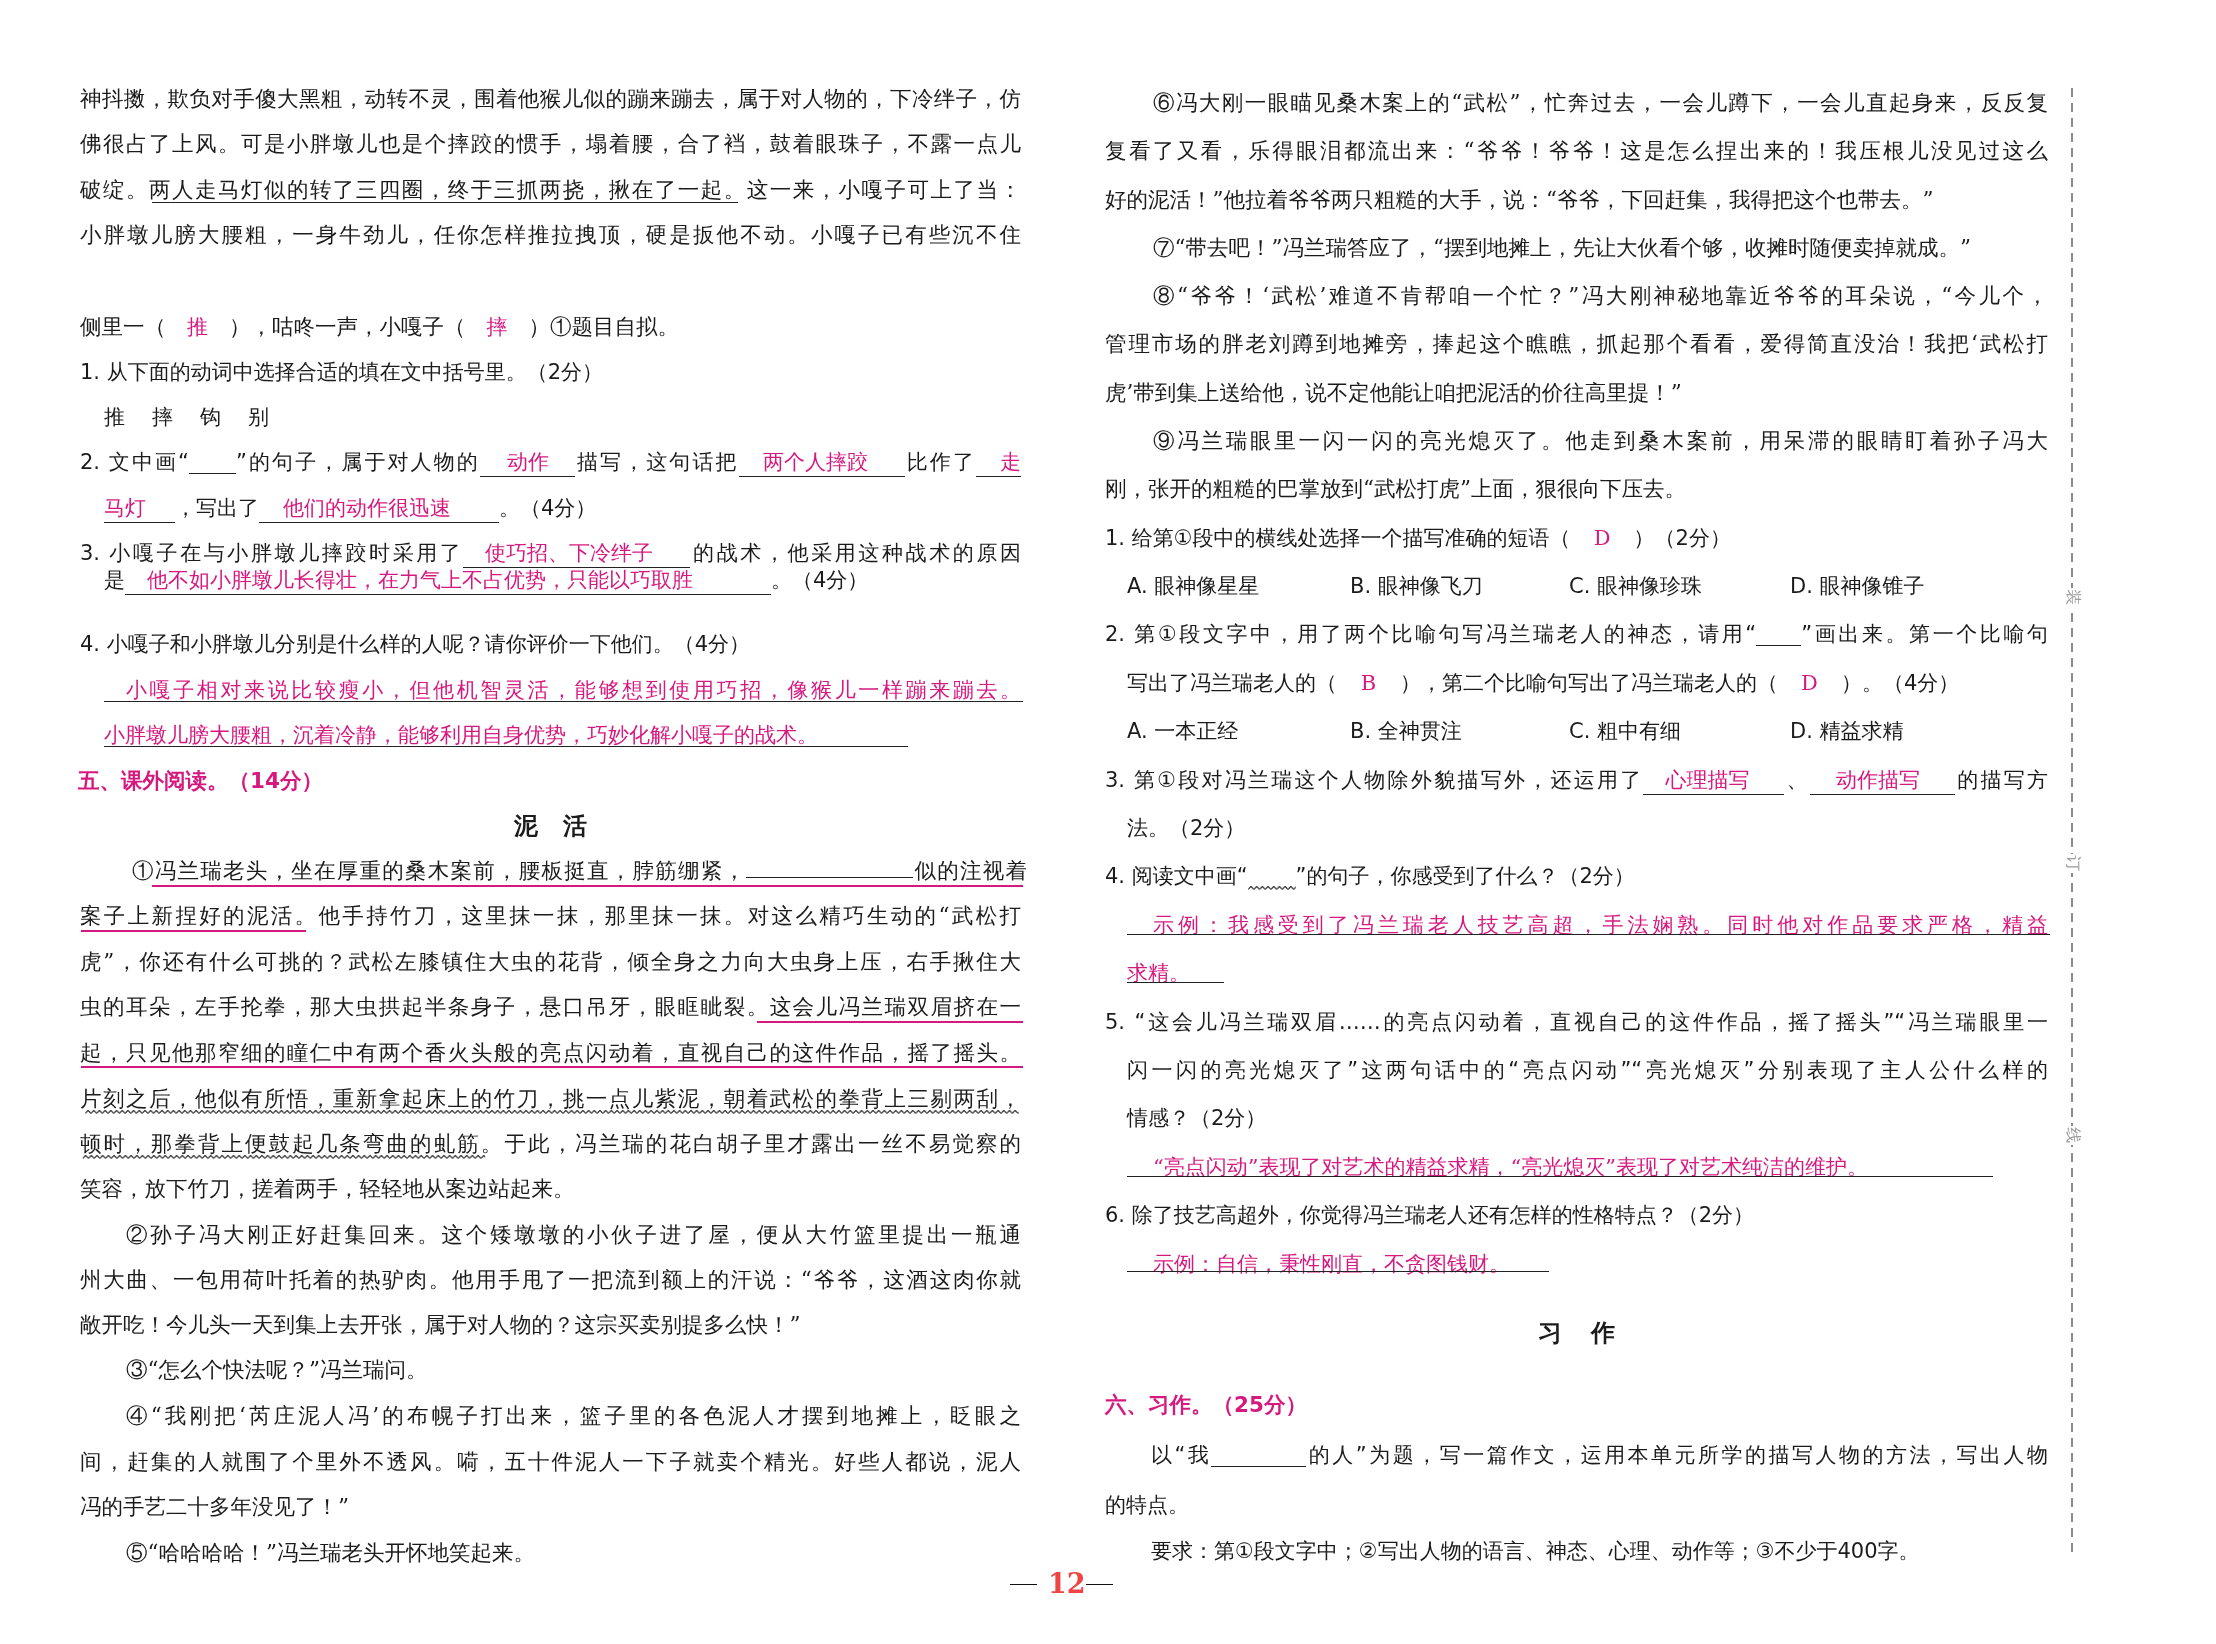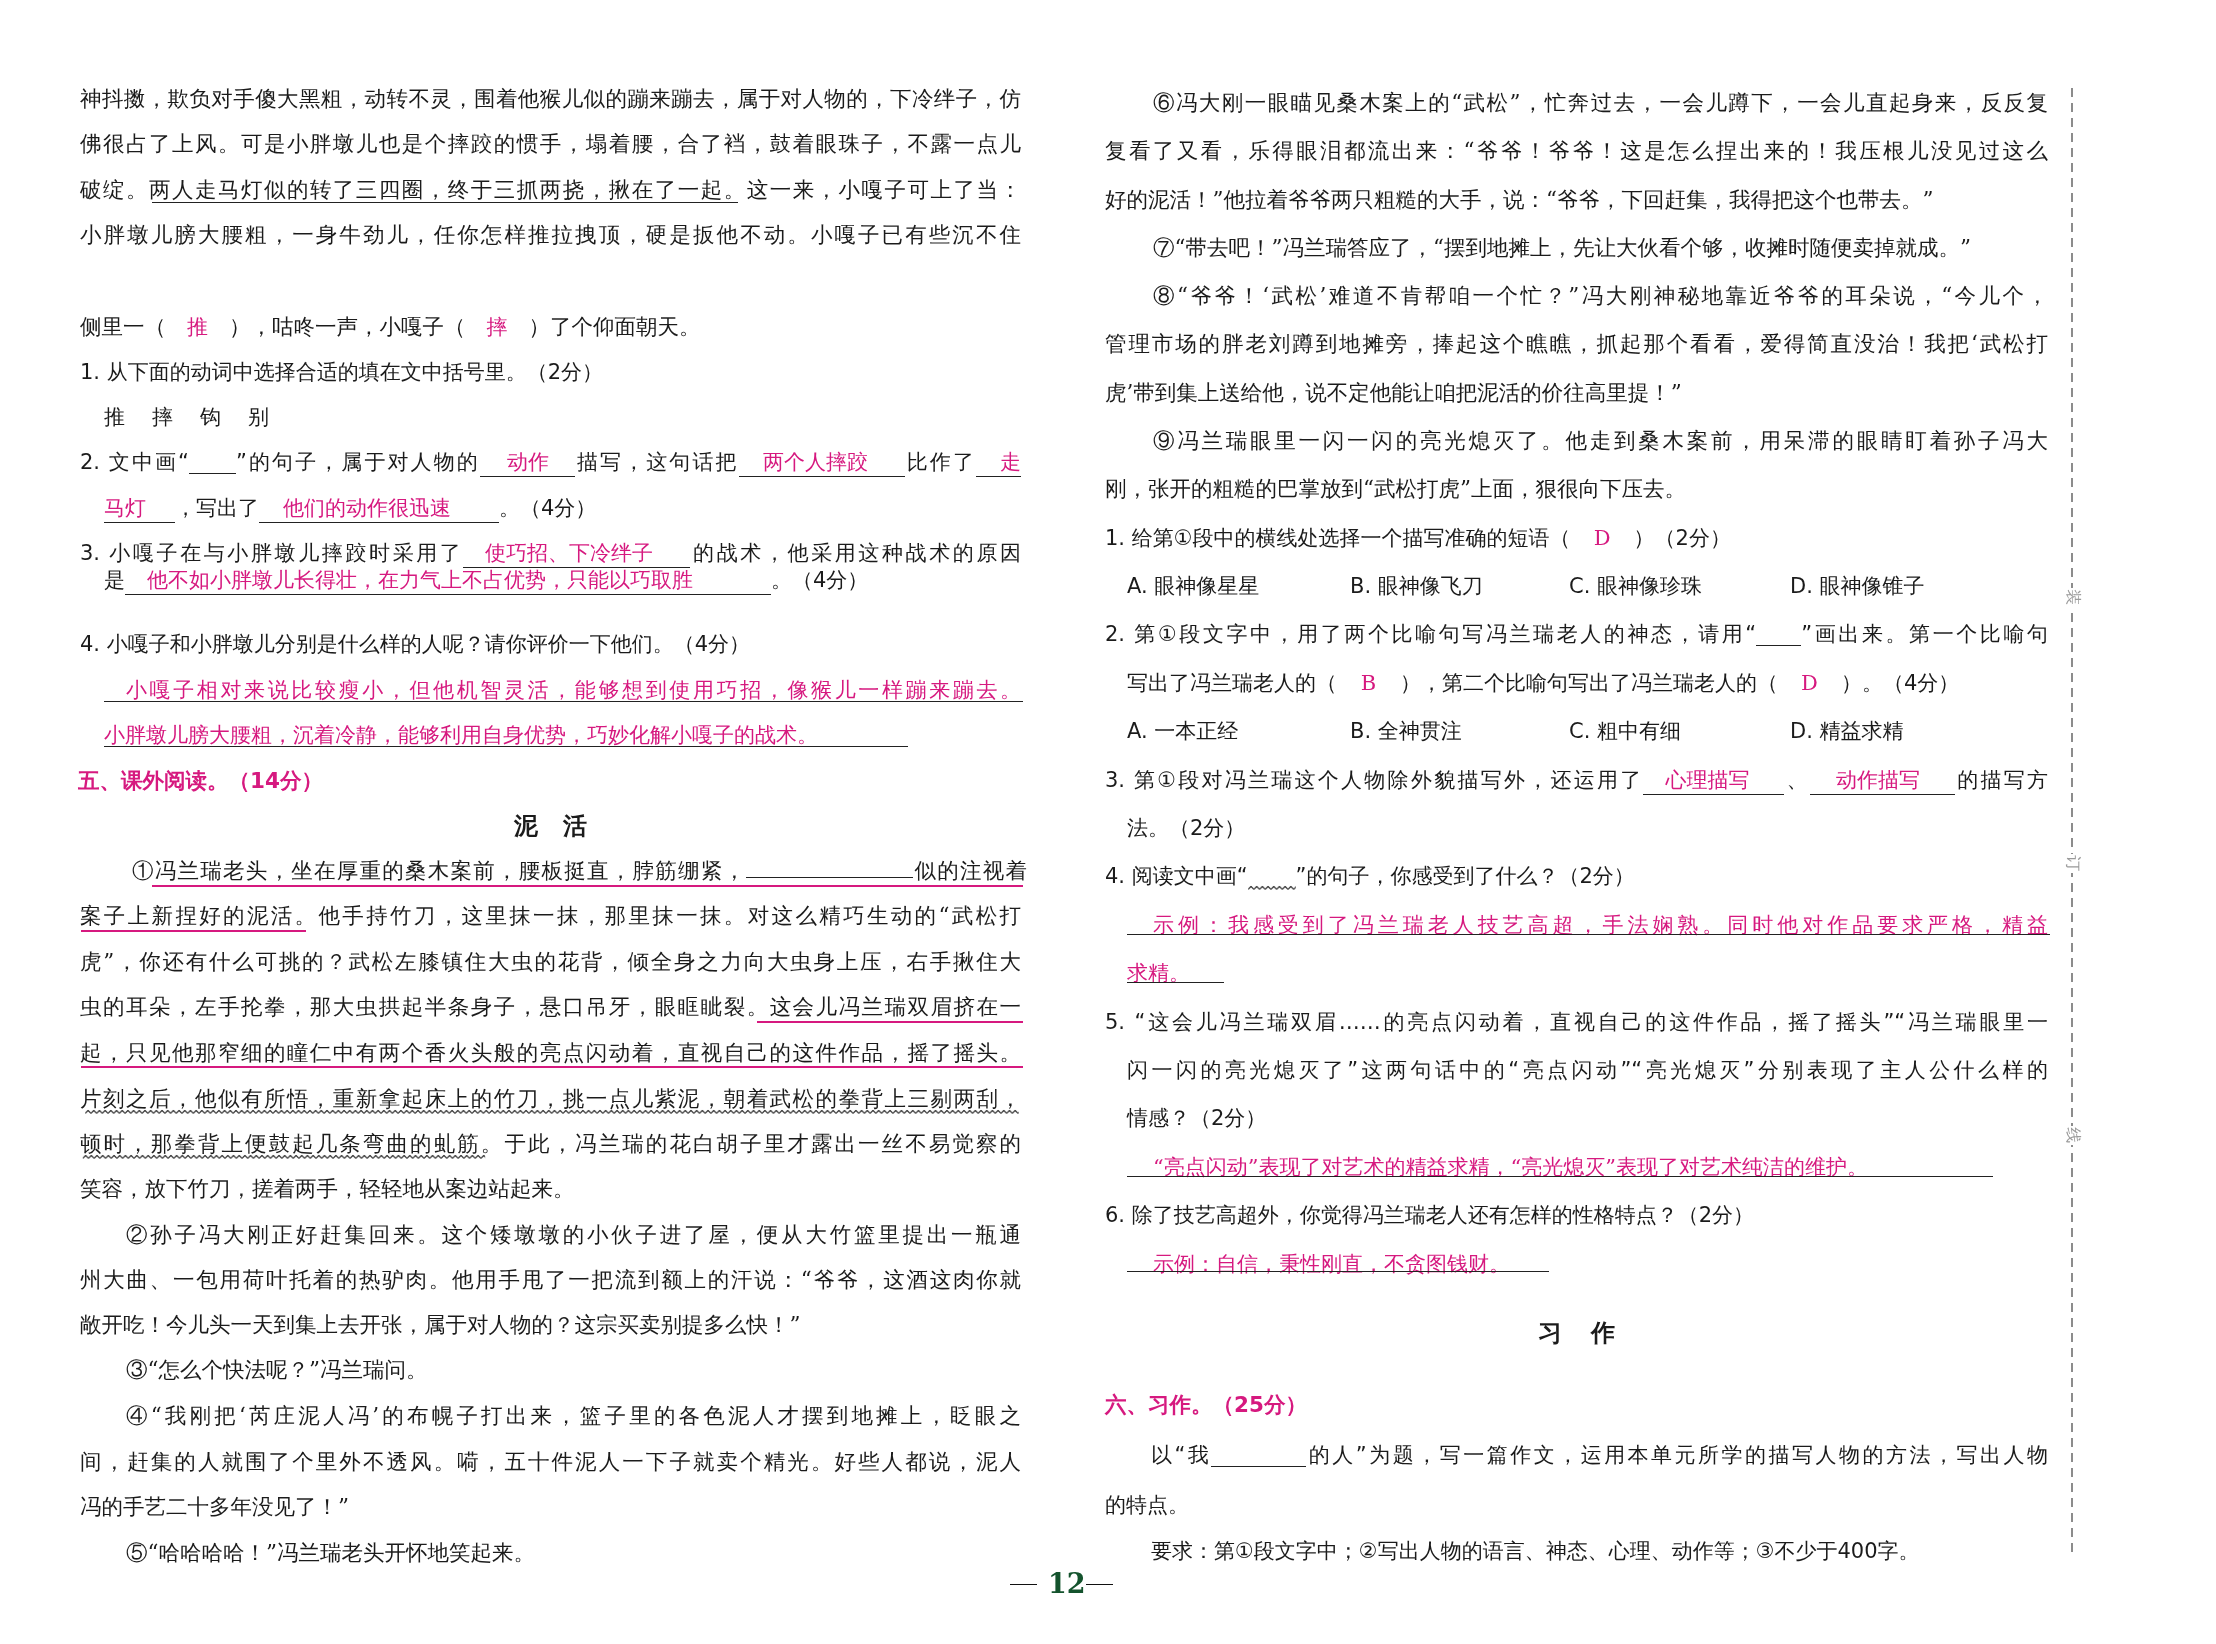--- a/index.html
+++ b/index.html
@@ -35,33 +35,33 @@
   .wb { display:inline-block; width:48px; }
 
   #binding { position:absolute; left:2071px; top:88px; width:2.2px; height:1467px;
              background:repeating-linear-gradient(to bottom, var(--bind) 0 9.3px, transparent 9.3px 15px); }
   .bmark { position:absolute; left:2063px; width:18.7px; height:18.7px; line-height:18.7px; text-align:center;
            font-size:16px; color:#9a9a9a; background:#ffffff; transform:rotate(90deg);
            font-family:"DejaVu Sans", sans-serif; }
 
   .pg-dash { position:absolute; top:1584px; width:26.5px; height:1.4px; background:#111; }
   .pg-num { position:absolute; left:1048px; top:1567px; width:32px; height:34px; line-height:34px;
-            text-align:center; font-family:"DejaVu Serif", serif; font-weight:bold; font-size:27px; color:#14532d; }
+            text-align:center; font-family:"DejaVu Serif", serif; font-weight:bold; font-size:27px; color:#ef4444; }
 </style>
 </head>
 <body>
 
 <div id="page">
 
   <div class="ln full" style="left:80px;top:76px;width:941px">神抖擞，欺负对手傻大黑粗，动转不灵，围着他猴儿似的蹦来蹦去，属于对人物的，下冷绊子，仿</div>
   <div class="ln full" style="left:80px;top:121px;width:941px">佛很占了上风。可是小胖墩儿也是个摔跤的惯手，塌着腰，合了裆，鼓着眼珠子，不露一点儿</div>
   <div class="ln full" style="left:80px;top:167px;width:941px"><span>破绽。</span><span>两人走马灯似的转了三四圈，终于三抓两挠，揪在了一起。</span><span>这一来，小嘎子可上了当：</span></div>
   <div class="rule black" style="left:152px;top:202px;width:586px"></div>
   <div class="ln full" style="left:80px;top:212px;width:941px">小胖墩儿膀大腰粗，一身牛劲儿，任你怎样推拉拽顶，硬是扳他不动。小嘎子已有些沉不住</div>
-  <div class="ln" style="left:80px;top:304px;width:941px"><span>侧里一（</span><span class="pans">推</span><span>），咕咚一声，小嘎子（</span><span class="pans">摔</span><span>）了个仰面朝天。</span></div>
+  <div class="ln" style="left:80px;top:304px;width:941px"><span>侧里一（</span><span class="pans">推</span><span>），咕咚一声，小嘎子（</span><span class="pans">摔</span><span>）①题目自拟。</span></div>
 
   <div class="ln q" style="left:80px;top:349px;width:941px">1. 从下面的动词中选择合适的填在文中括号里。（2分）</div>
   <div class="ln q" style="left:104px;top:394px;width:287px"><span class="wb">推</span><span class="wb">摔</span><span class="wb">钩</span><span class="wb">别</span></div>
 
   <div class="ln full q" style="left:80px;top:439px;width:941px"><span>2. 文中画“</span><span class="blank empty" style="width:47px"></span><span>”的句子，属于对人物的</span><span class="blank" style="width:95px;padding-left:27px"><span class="pink">动作</span></span><span>描写，这句话把</span><span class="blank" style="width:166px;padding-left:24.4px"><span class="pink">两个人摔跤</span></span><span>比作了</span><span class="blank right" style="width:45px"><span class="pink">走</span></span></div>
   <div class="ln q" style="left:104px;top:485px;width:918px"><span class="blank" style="width:71px"><span class="pink">马灯</span></span><span>，写出了</span><span class="blank" style="width:240px;padding-left:24px"><span class="pink">他们的动作很迅速</span></span><span>。（4分）</span></div>
 
   <div class="ln full q" style="left:80px;top:530px;width:941px"><span>3. 小嘎子在与小胖墩儿摔跤时采用了</span><span class="blank" style="width:227px;padding-left:21.5px"><span class="pink">使巧招、下冷绊子</span></span><span>的战术，他采用这种战术的原因</span></div>
   <div class="ln q" style="left:104px;top:557px;width:918px"><span>是</span><span class="blank" style="width:646px;padding-left:22px"><span class="pink">他不如小胖墩儿长得壮，在力气上不占优势，只能以巧取胜</span></span><span>。（4分）</span></div>
 

